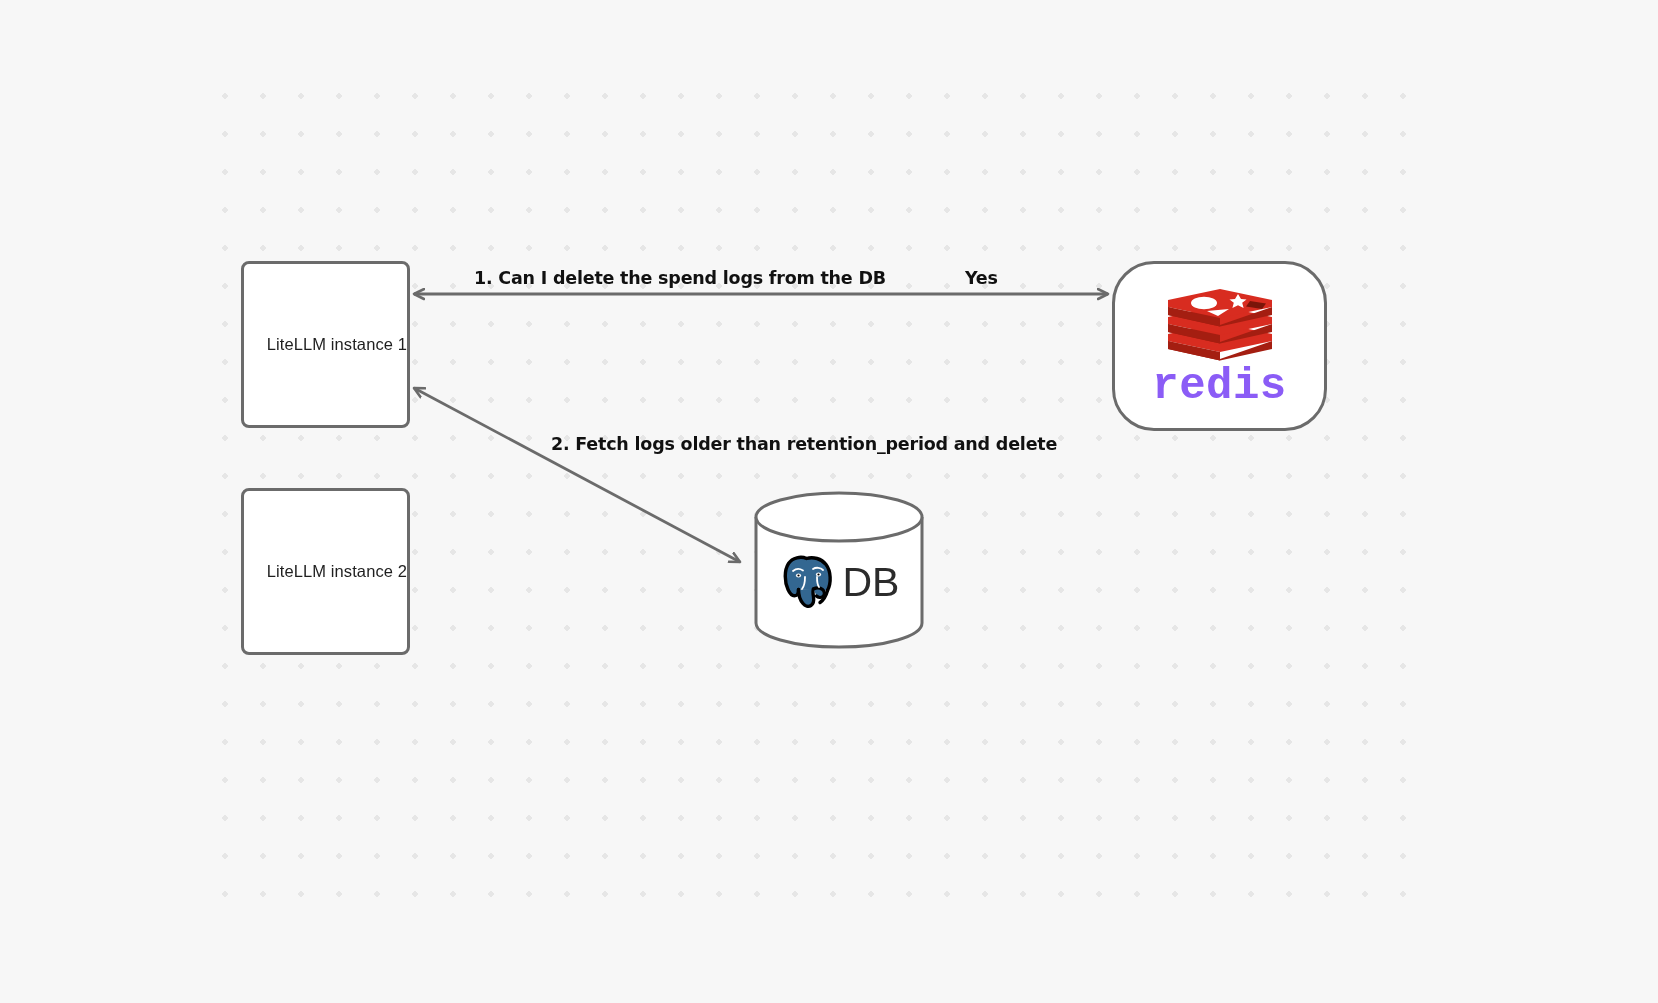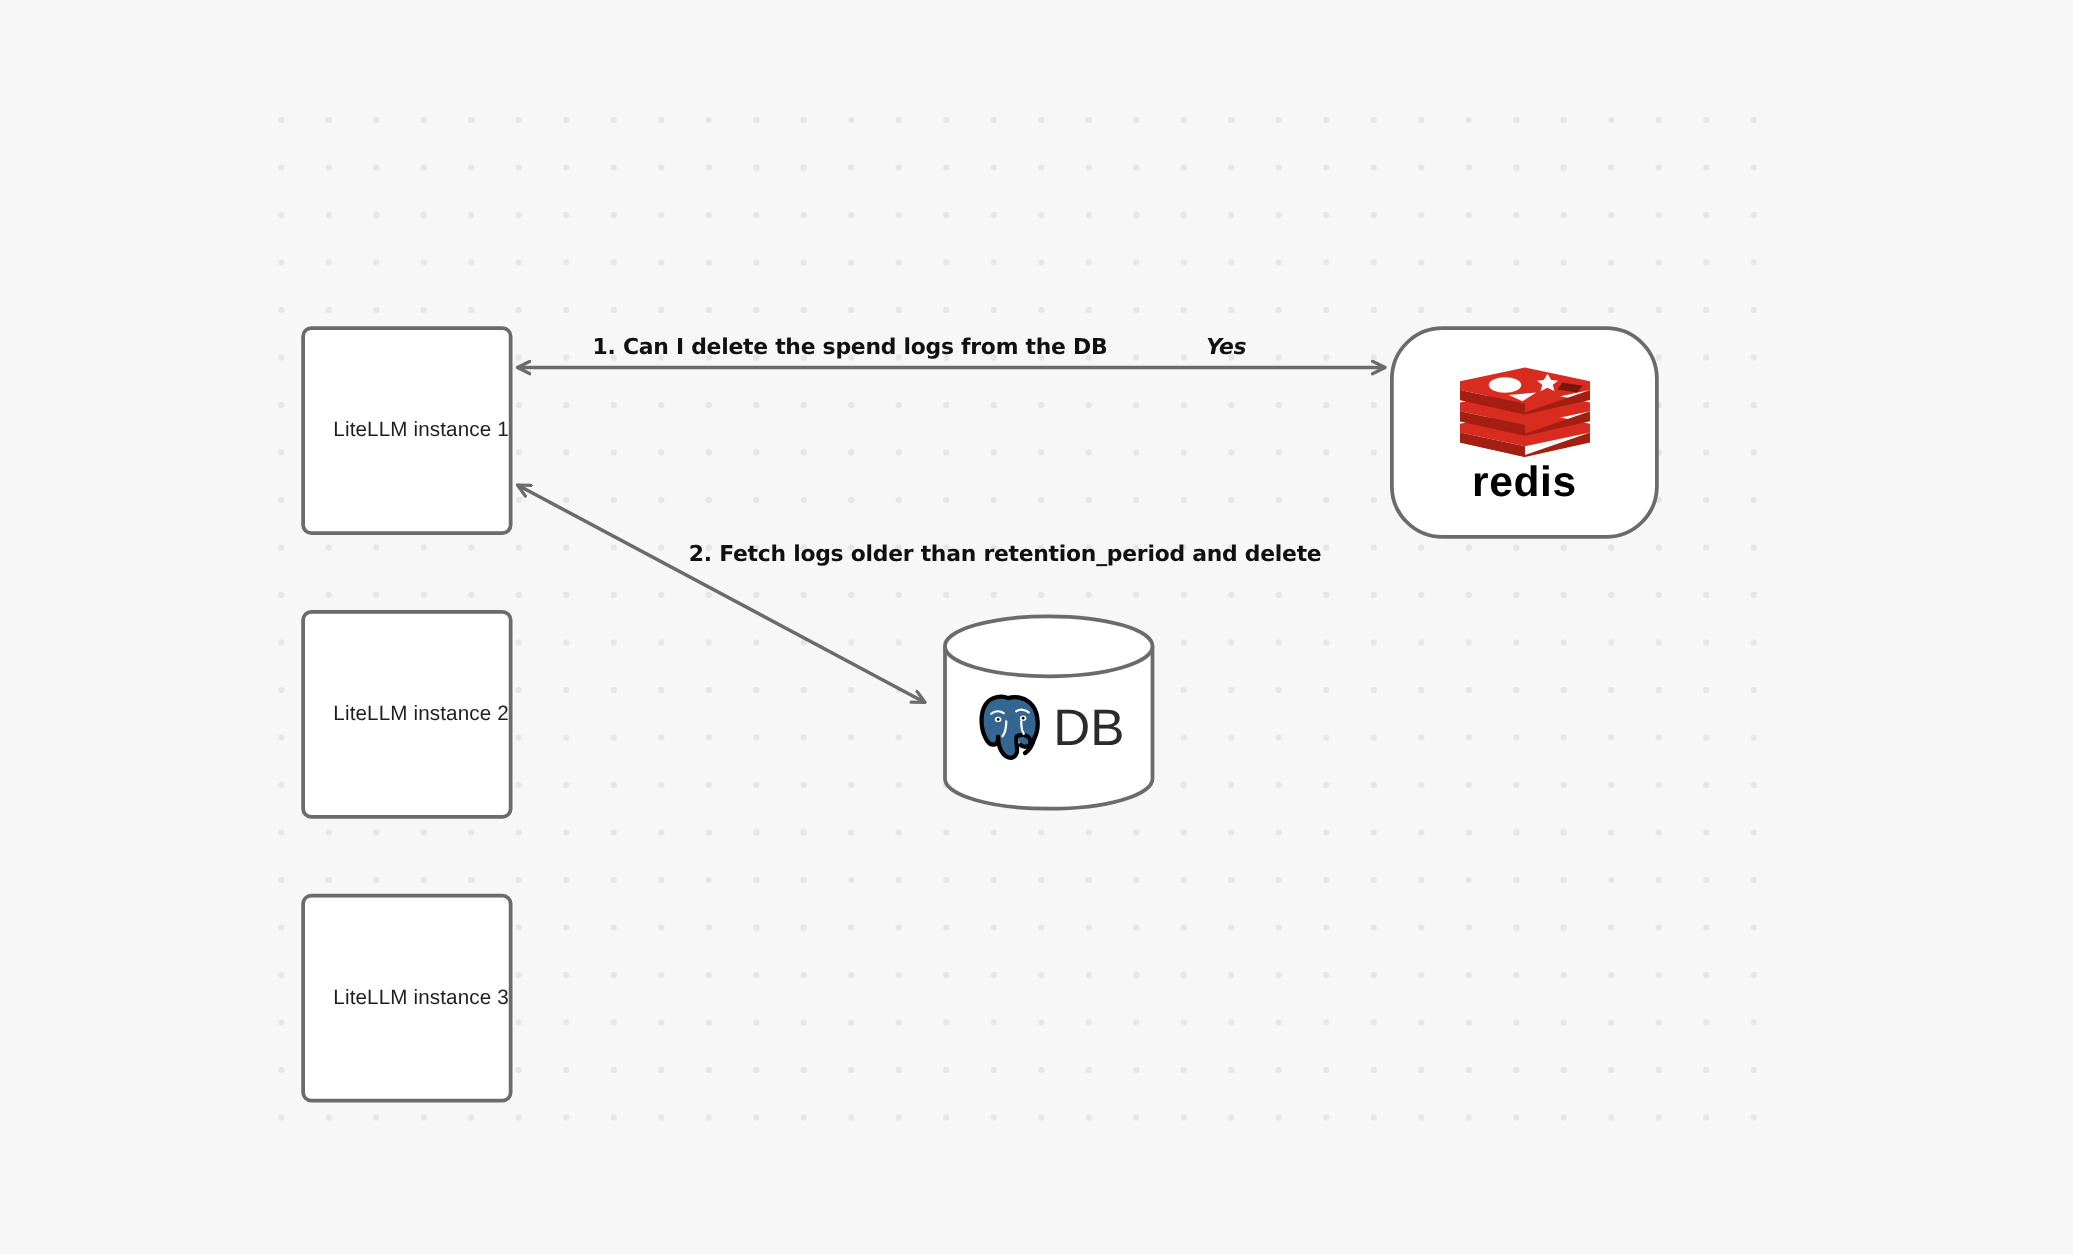--- a/index.html
+++ b/index.html
@@ -74,24 +74,24 @@
     align-items: center;
     justify-content: center;
   }
   .redis-logo-wrap {
     display: flex;
     flex-direction: column;
     align-items: center;
     margin-top: 2px;
   }
   .redis-wordmark {
-    font-family: Liberation Sans, sans-serif;
-    font-size: 34px;
+    font-family: Liberation Mono, monospace;
+    font-size: 44px;
     font-weight: 700;
-    color: #000000;
+    color: #8b5cf6;
     letter-spacing: 0.5px;
     line-height: 1;
     margin-top: 3px;
   }
 
   
   #node-database {
     position: absolute;
     left: 753px;
     top: 490px;
@@ -127,21 +127,21 @@
   .edge-label {
     position: absolute;
     font-family: "DejaVu Sans", sans-serif;
     font-weight: 700;
     font-size: 17.5px;
     color: #111111;
     white-space: nowrap;
     letter-spacing: -0.2px;
   }
   #edge-label-1 { left: 474px; top: 268px; }
-  #edge-label-yes { left: 965px; top: 268px; font-style: italic; }
+  #edge-label-yes { left: 965px; top: 268px; }
   #edge-label-2 { left: 551px; top: 434px; }
 </style>
 </head>
 <body>
 
 <div id="canvas">
 
   <div id="dot-grid"></div>
 
   <svg id="edge-layer" viewBox="0 0 1658 1003" xmlns="http://www.w3.org/2000/svg">
@@ -164,23 +164,20 @@
   <div class="edge-label" id="edge-label-2">2.  Fetch logs older than retention_period and delete</div>
 
   <div class="node-box" id="node-litellm-1">
     <span class="node-label">LiteLLM instance 1</span>
   </div>
 
   <div class="node-box" id="node-litellm-2">
     <span class="node-label">LiteLLM instance 2</span>
   </div>
 
-  <div class="node-box" id="node-litellm-3">
-    <span class="node-label">LiteLLM instance 3</span>
-  </div>
 
   <div id="node-redis">
     <div class="redis-logo-wrap">
       <svg width="108" height="74" viewBox="0 0 108 74" xmlns="http://www.w3.org/2000/svg">
 
         <path d="M2 54 L54 72 L106 54 L106 62 L54 73.5 L2 62 Z" fill="#a41e11"></path>
         <path d="M2 47 L54 36 L106 47 L106 54 L54 65 L2 54 Z" fill="#d82c20"></path>
         <path d="M2 54 L54 65 L54 73.5 L2 62 Z" fill="#a41e11"></path>
 
         <path d="M2 37 L54 55 L106 37 L106 45 L54 56.5 L2 45 Z" fill="#a41e11"></path>

